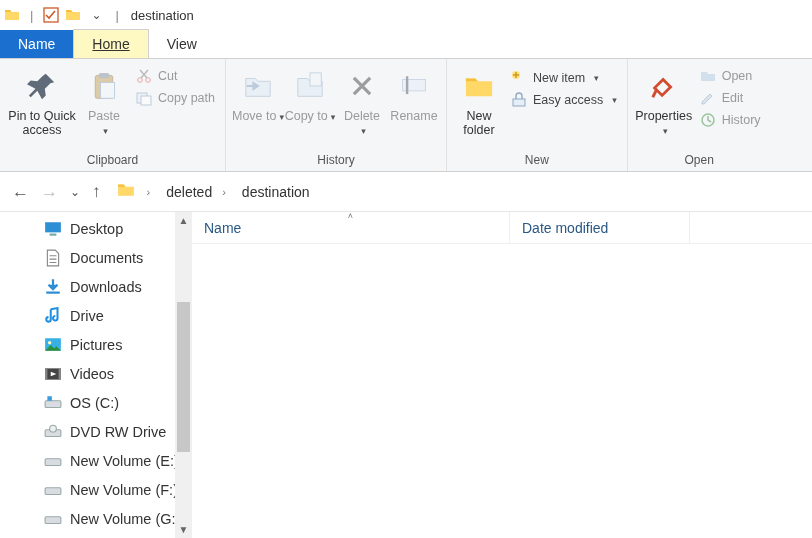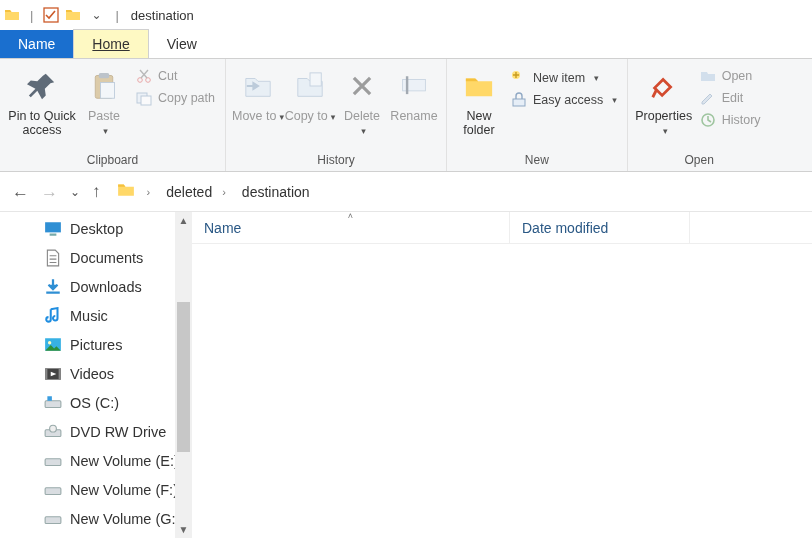--- a/index.html
+++ b/index.html
@@ -309,21 +309,21 @@
             <path fill="#2f8fd4" d="M8 1v8M4 6l4 4 4-4" stroke="#2f8fd4" stroke-width="2"></path>
             <rect x="2" y="12" width="12" height="2" fill="#2f8fd4"></rect>
           </svg>
         <span>Downloads</span>
       </div>
       <div class="navitem">
         <svg viewBox="0 0 16 16">
             <path d="M6 2v9a2 2 0 11-2-2" fill="none" stroke="#1f8de0" stroke-width="1.8"></path>
             <path d="M6 2l6-1v9a2 2 0 11-2-2" fill="none" stroke="#1f8de0" stroke-width="1.8"></path>
           </svg>
-        <span>Music</span>
+        <span>Drive</span>
       </div>
       <div class="navitem">
         <svg viewBox="0 0 16 16">
             <rect x="1" y="2" width="14" height="11" fill="#37b1e4"></rect>
             <circle cx="5" cy="6" r="1.5" fill="#fffac2"></circle>
             <path fill="#2c8f3b" d="M1 13l5-5 3 3 2-2 4 4z"></path>
           </svg>
         <span>Pictures</span>
       </div>
       <div class="navitem">

